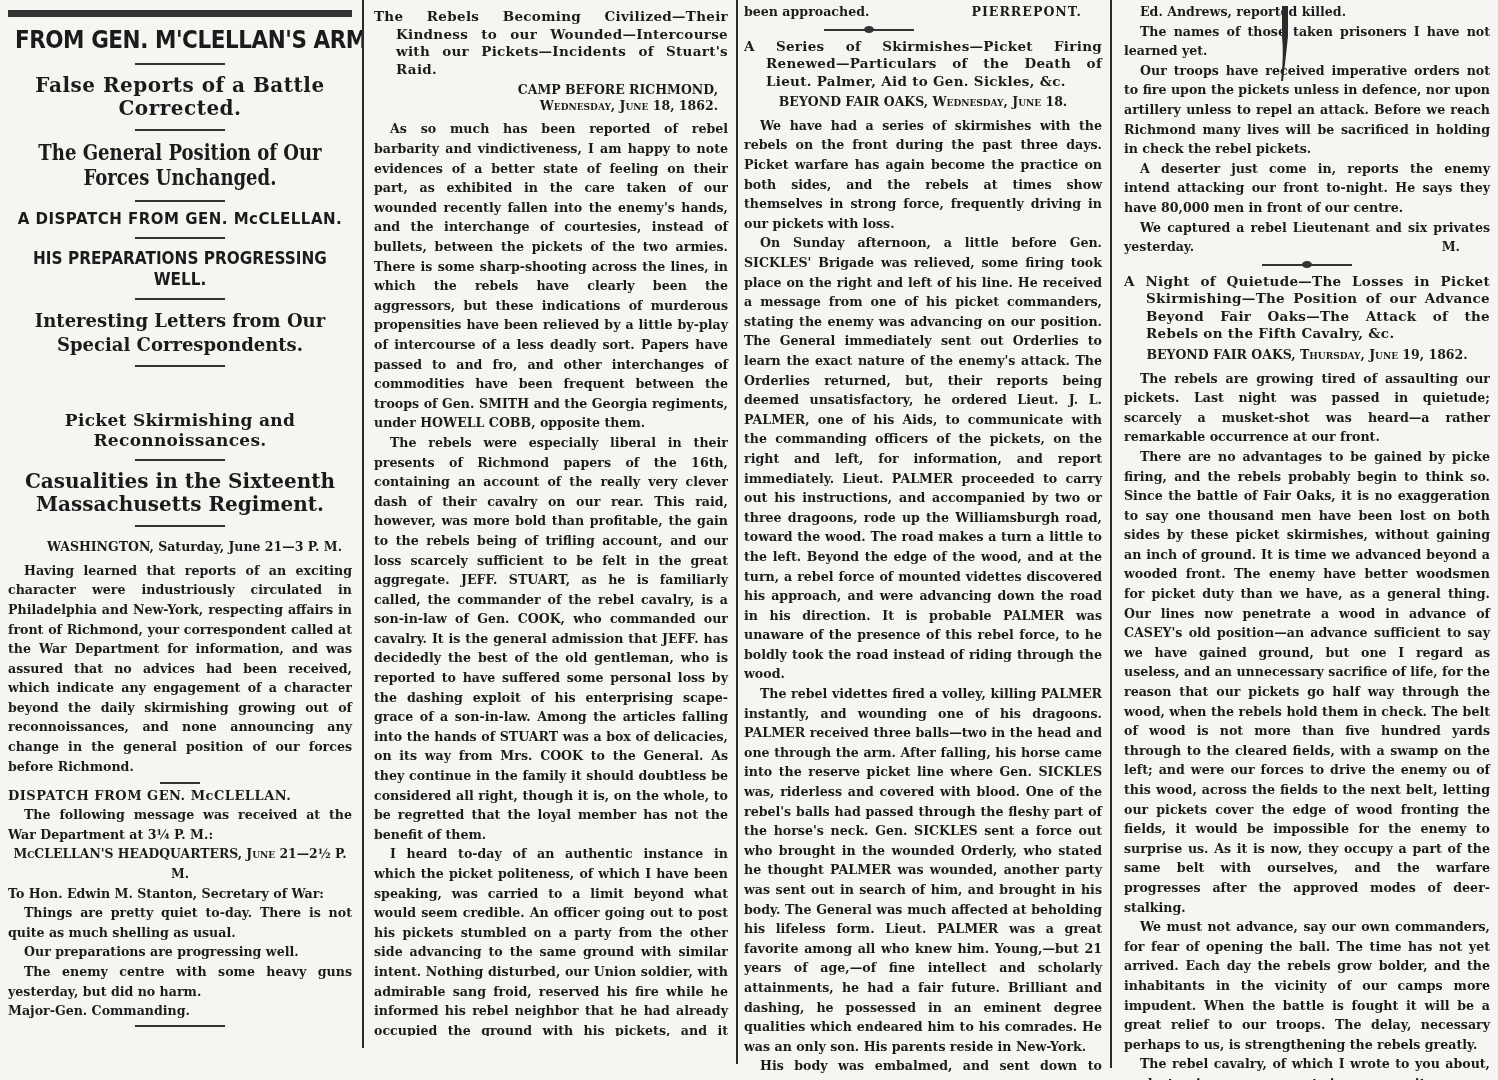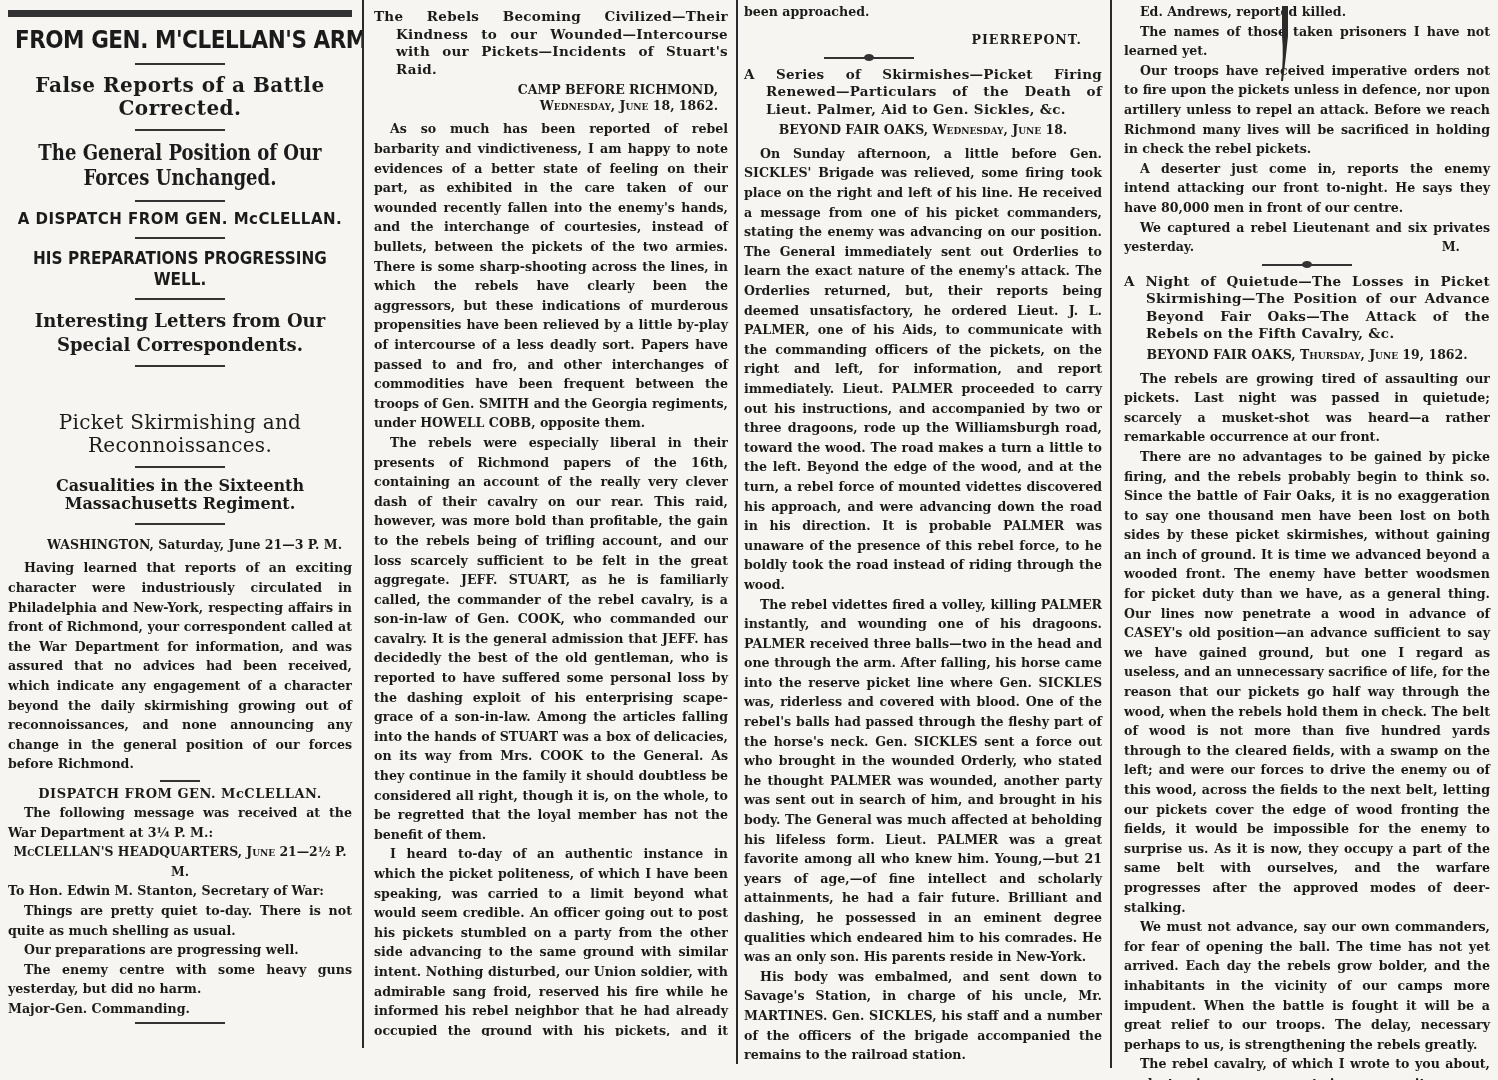--- a/index.html
+++ b/index.html
@@ -18,35 +18,35 @@
           transform-origin: center; white-space: nowrap; margin: 6px -20px 8px; }
   .dash { width: 90px; height: 2px; background: #333; margin: 9px auto; }
   .dash-dot { position: relative; width: 90px; height: 2px; background: #333; margin: 7px auto; }
   .dash-dot::after { content: ""; position: absolute; left: 40px; top: -3px; width: 10px; height: 7px; border-radius: 50%; background: #333; }
   .h-blk { font-family: "DejaVu Serif", serif; font-weight: 900; text-align: center; line-height: 1.15; }
   .h1 { font-size: 20px; letter-spacing: 0.5px; }
   .h2 { font-size: 22px; font-weight: bold; transform: scaleX(0.82); transform-origin: center; margin: 0 -30px; }
   .h3 { font-family: "DejaVu Sans", sans-serif; font-size: 15px; letter-spacing: 0.5px; }
   .h4 { font-family: "DejaVu Sans", sans-serif; font-size: 18px; transform: scaleX(0.85); margin: 0 -30px; }
   .h5 { font-size: 18px; font-weight: bold; line-height: 1.3; }
-  .h6 { font-size: 20px; font-weight: normal; letter-spacing: 0.3px; margin-top: 44px; }
-  .h7 { font-size: 16px; font-weight: bold; }
+  .h6 { font-size: 17px; font-weight: bold; letter-spacing: 0.3px; margin-top: 44px; }
+  .h7 { font-size: 20px; font-weight: bold; }
   .art-head { font-family: "DejaVu Serif", serif; font-weight: 900; font-size: 13.5px; line-height: 1.3;
               text-align: justify; padding-left: 22px; text-indent: -22px; margin: 4px 0 4px; letter-spacing: 0.3px; }
   .dateline { font-size: 12.5px; font-weight: bold; text-align: right; line-height: 1.25; margin: 2px 10px 6px 0; }
   .dateline.center { text-align: center; margin-right: 0; }
   .sc { font-variant: small-caps; }
   p.b { margin: 0; font-size: 12.6px; line-height: 19.6px; text-align: justify; text-indent: 16px; font-weight: bold; }
   p.b.noind { text-indent: 0; }
   .sig { font-size: 12.6px; font-weight: bold; line-height: 19.6px; }
-  .sub { font-size: 13px; font-weight: bold; text-align: center; letter-spacing: 0.5px; margin: 2px 0; }
+  .sub { font-size: 13px; font-weight: bold; text-align: left; letter-spacing: 0.5px; margin: 2px 0; }
   .hq { font-size: 12.4px; font-weight: bold; text-align: center; line-height: 19.6px; }
   .it { }
   .row-top { display: flex; justify-content: space-between; font-size: 12.6px; font-weight: bold; line-height: 19.6px; margin-top: 2px; }
-  .row-top .pen { letter-spacing: 1px; margin-right: 20px; margin-top: 28px; }
+  .row-top .pen { letter-spacing: 1px; margin-right: 20px; }
   .mark { position: absolute; left: 1280px; top: 6px; width: 10px; height: 80px; }
 </style>
 </head>
 <body>
 
 <div class="page">
 
   <div class="rule-v" style="left:362px;height:1048px;"></div>
   <div class="rule-v" style="left:736px;height:1064px;"></div>
   <div class="rule-v" style="left:1110px;height:1068px;"></div>
@@ -96,20 +96,21 @@
   </div>
 
   <div class="col c3">
     <div class="row-top">
       <span>been approached.</span>
       <span class="pen">PIERREPONT.</span>
     </div>
     <div class="dash-dot" style="margin-left:80px;"></div>
     <div class="art-head">A Series of Skirmishes—Picket Firing Renewed—Particulars of the Death of Lieut. Palmer, Aid to Gen. Sickles, &amp;c.</div>
     <div class="dateline center sc">BEYOND FAIR OAKS, Wednesday, June 18.</div>
+    <p class="b">We have had a series of skirmishes with the rebels on the front during the past three days. Picket warfare has again become the practice on both sides, and the rebels at times show themselves in strong force, frequently driving in our pickets with loss.</p>
     <p class="b">On Sunday afternoon, a little before Gen. SICKLES' Brigade was relieved, some firing took place on the right and left of his line. He received a message from one of his picket commanders, stating the enemy was advancing on our position. The General immediately sent out Orderlies to learn the exact nature of the enemy's attack. The Orderlies returned, but, their reports being deemed unsatisfactory, he ordered Lieut. J. L. PALMER, one of his Aids, to communicate with the commanding officers of the pickets, on the right and left, for information, and report immediately. Lieut. PALMER proceeded to carry out his instructions, and accompanied by two or three dragoons, rode up the Williamsburgh road, toward the wood. The road makes a turn a little to the left. Beyond the edge of the wood, and at the turn, a rebel force of mounted videttes discovered his approach, and were advancing down the road in his direction. It is probable PALMER was unaware of the presence of this rebel force, to he boldly took the road instead of riding through the wood.</p>
     <p class="b">The rebel videttes fired a volley, killing PALMER instantly, and wounding one of his dragoons. PALMER received three balls—two in the head and one through the arm. After falling, his horse came into the reserve picket line where Gen. SICKLES was, riderless and covered with blood. One of the rebel's balls had passed through the fleshy part of the horse's neck. Gen. SICKLES sent a force out who brought in the wounded Orderly, who stated he thought PALMER was wounded, another party was sent out in search of him, and brought in his body. The General was much affected at beholding his lifeless form. Lieut. PALMER was a great favorite among all who knew him. Young,—but 21 years of age,—of fine intellect and scholarly attainments, he had a fair future. Brilliant and dashing, he possessed in an eminent degree qualities which endeared him to his comrades. He was an only son. His parents reside in New-York.</p>
     <p class="b">His body was embalmed, and sent down to Savage's Station, in charge of his uncle, Mr. MARTINES. Gen. SICKLES, his staff and a number of the officers of the brigade accompanied the remains to the railroad station.</p>
 
   </div>
 
   <div class="col c4">
     <p class="b" style="margin-top:2px;">Ed. Andrews, reported killed.</p>
     <p class="b">The names of those taken prisoners I have not learned yet.</p>
     <p class="b">Our troops have received imperative orders not to fire upon the pickets unless in defence, nor upon artillery unless to repel an attack. Before we reach Richmond many lives will be sacrificed in holding in check the rebel pickets.</p>

